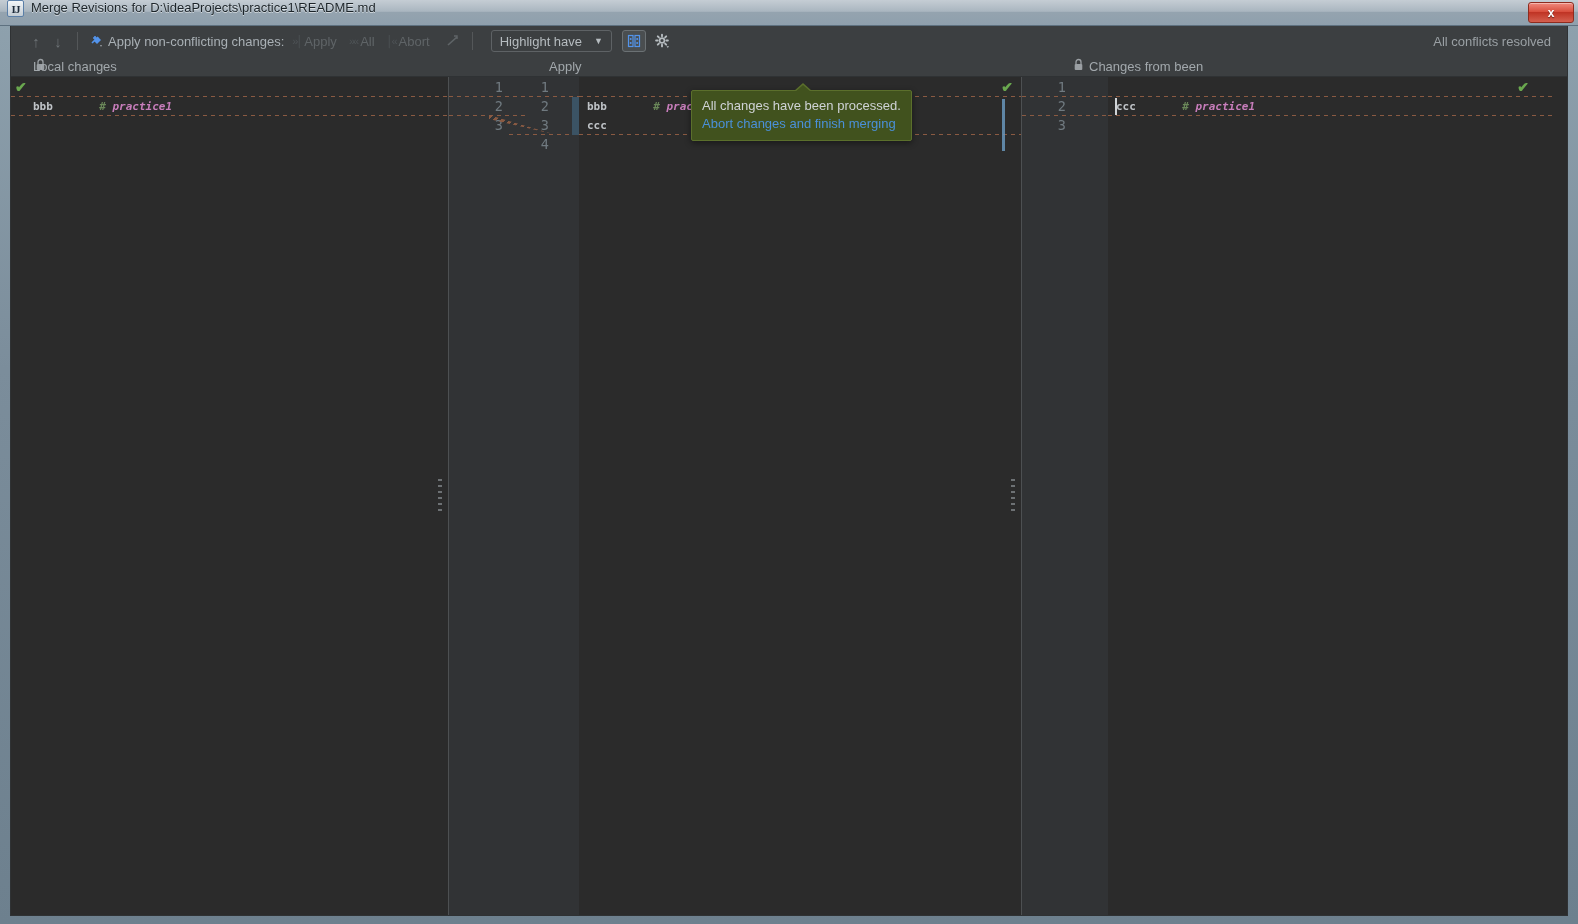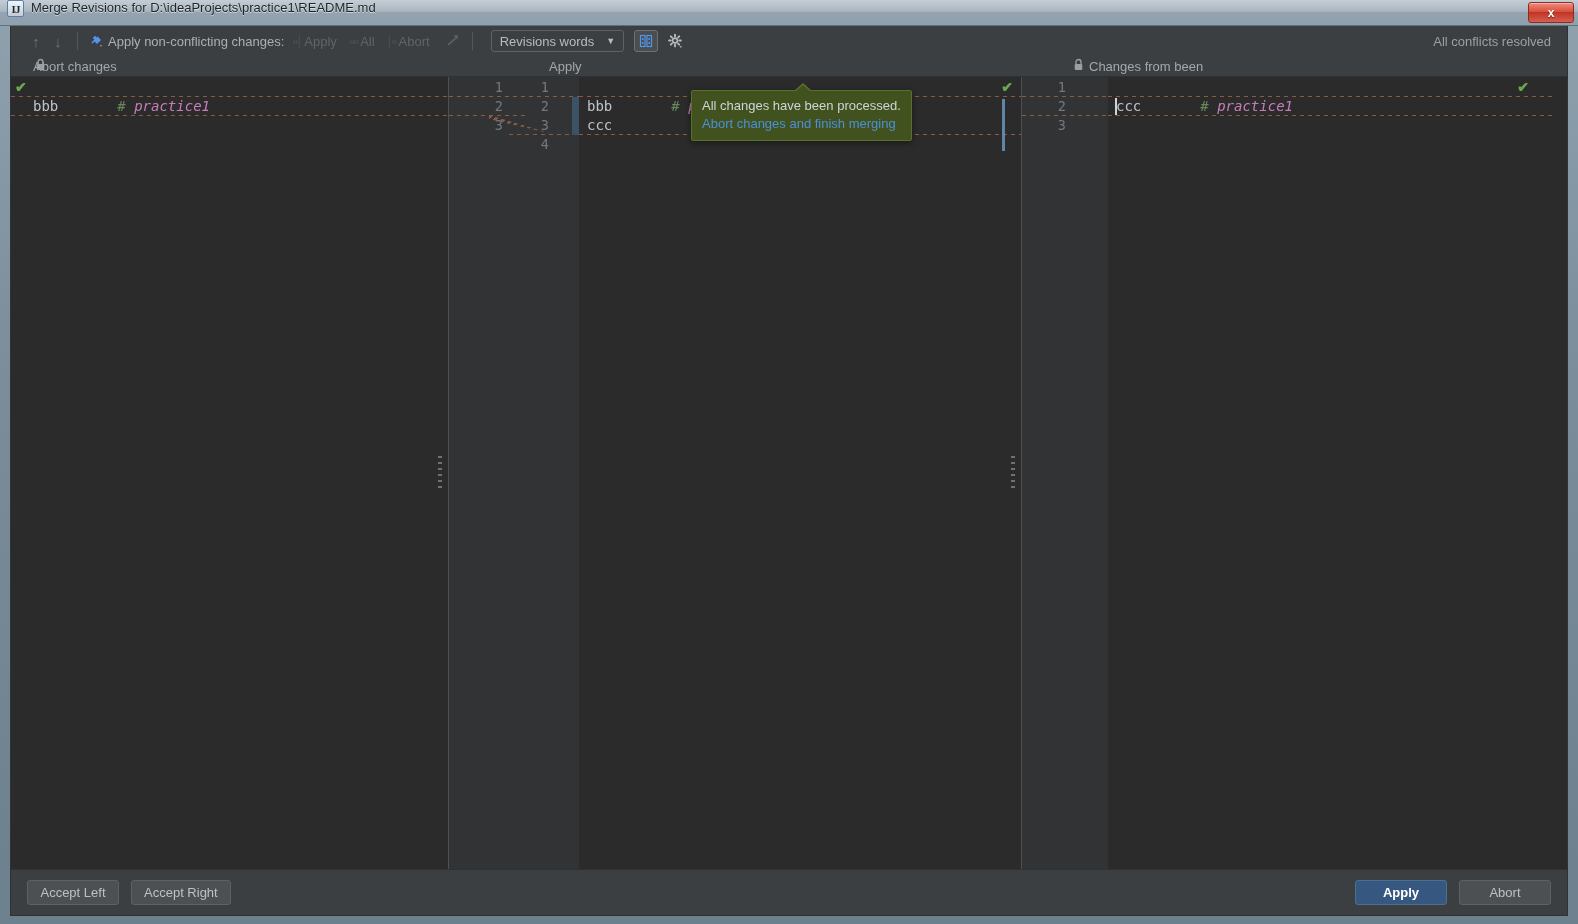--- a/index.html
+++ b/index.html
@@ -125,21 +125,21 @@
   #pane-left   { width:437px; }
   #gutter-l    { width:130px; background:#313335; position:relative; }
   #pane-center { width:442px; }
   #gutter-r    { width:86px;  background:#313335; position:relative; }
   #pane-right  { width:447px; }
   .vsep { width:1px; background:#4d5052; flex:none; height:100%; }
 
   .code-line {
     height:19px; line-height:19px;
     font-family:"DejaVu Sans Mono", monospace;
-    font-size:14px; white-space:pre; position:relative;
+    font-size:11px; white-space:pre; position:relative;font-weight:bold;
   }
   .hdr { font-style:italic; }
   .hash { color:#6a8759; }
   .hdr-txt { color:#c77dbb; }
   .plain { color:#bfc3c7; }
 
   .ln {
     height:19px; line-height:19px; text-align:right;
     font-family:"DejaVu Sans Mono", monospace;
     font-size:13.5px; color:#707a80;
@@ -265,21 +265,21 @@
       </div>
       <div class="tb-icon-btn">
         <svg width="16" height="16" viewBox="0 0 16 16">
           <path d="M3 12 L12 4" stroke="#5f6467" stroke-width="1.6"></path>
           <path d="M9 3 h3 v3" stroke="#5f6467" stroke-width="1.4" fill="none"></path>
         </svg>
       </div>
       <div class="tb-sep"></div>
 
       <div class="combo">
-        <span>Revisions words</span>
+        <span>Highlight have</span>
         <span class="caret">▼</span>
       </div>
 
       <div class="tb-icon-btn" id="diff-toggle">
         <svg width="14" height="14" viewBox="0 0 14 14">
           <rect x="1.5" y="1.5" width="4.5" height="11" fill="none" stroke="#5394ec" stroke-width="1.2"></rect>
           <rect x="8" y="1.5" width="4.5" height="11" fill="none" stroke="#5394ec" stroke-width="1.2"></rect>
           <circle cx="3.7" cy="5" r="1" fill="#5394ec"></circle>
             <circle cx="3.7" cy="9" r="1" fill="#5394ec"></circle>
           <circle cx="10.2" cy="5" r="1" fill="#5394ec"></circle>
@@ -300,21 +300,21 @@
       <div id="conflicts-status">All conflicts resolved</div>
     </div>
 
     <div id="pane-titles">
       <span class="lock-ico" id="lock-local">
         <svg width="11" height="13" viewBox="0 0 11 13">
           <path d="M3 6 V4 a2.5 2.5 0 0 1 5 0 V6" fill="none" stroke="#9a9fa3" stroke-width="1.3"></path>
           <rect x="1.7" y="6" width="7.6" height="6" rx="1" fill="#9a9fa3"></rect>
         </svg>
       </span>
-      <span id="title-local">Abort changes</span>
+      <span id="title-local">Local changes</span>
       <span id="title-result">Apply</span>
       <span class="lock-ico" id="lock-stash">
         <svg width="11" height="13" viewBox="0 0 11 13">
           <path d="M3 6 V4 a2.5 2.5 0 0 1 5 0 V6" fill="none" stroke="#9a9fa3" stroke-width="1.3"></path>
           <rect x="1.7" y="6" width="7.6" height="6" rx="1" fill="#9a9fa3"></rect>
         </svg>
       </span>
       <span id="title-stash">Changes from been</span>
     </div>
 
@@ -389,23 +389,15 @@
           <span class="hash"># </span><span class="hdr-txt">practice1</span>
         </div>
         <div class="code-line plain" style="position:absolute; left:8px; top:20px;">ccc</div>
         <div id="caret-right" style="left:7px; top:21px;"></div>
         <div class="dotted" style="top:19px;"></div>
         <div class="dotted" style="top:38px;"></div>
         <div class="check-mark" style="right:26px; top:3px;">✔</div>
       </div>
     </div>
 
-    <div id="bottombar">
-      <div class="btn">Accept Left</div>
-      <div class="btn">Accept Right</div>
-      <div id="right-buttons">
-        <div class="btn primary">Apply</div>
-        <div class="btn">Abort</div>
-      </div>
-    </div>
   </div>
 
 </div>
 
 </body></html>

